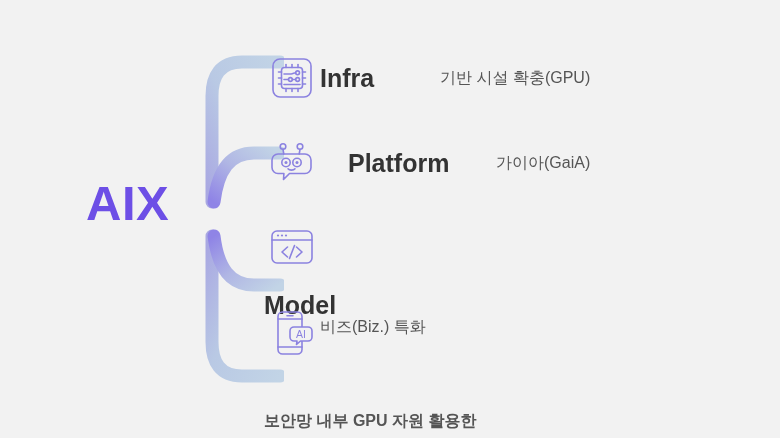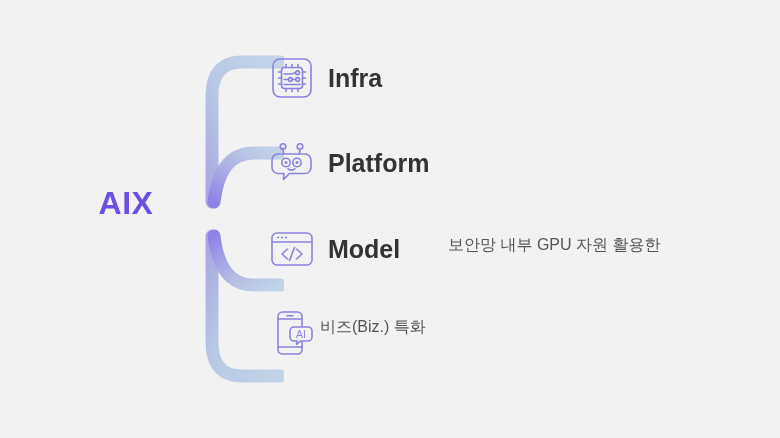--- a/index.html
+++ b/index.html
@@ -19,21 +19,21 @@
     height: 438px;
   }
 
   
   .root-label {
     position: absolute;
     left: 86px;
     top: 180px;
     width: 80px;
     text-align: center;
-    font-size: 32px;
+    font-size: 49px;
     font-weight: bold;
     letter-spacing: 0.5px;
     color: #6d4fe6;
     line-height: 46px;
   }
 
   
   .brace {
     position: absolute;
     left: 168px;
@@ -43,58 +43,57 @@
   }
 
   
   .row {
     position: absolute;
     left: 264px;
     display: flex;
     align-items: flex-start;
   }
   .row-infra    { top: 48px;  }
-  .row-platform { top: 133px; }
-  .row-model    { top: 219px; }
+  .row-platform { top: 133px; gap: 28px; }
+  .row-model    { top: 219px; flex-direction: column; }
   .row-service  { top: 303px; }
 
   .icon-box {
     width: 56px;
     height: 60px;
     flex: 0 0 56px;
     display: flex;
     align-items: center;
     justify-content: center;
   }
   .icon-box svg {
     display: block;
   }
 
   .label {
     flex: 0 0 120px;
     font-size: 25px;
     font-weight: bold;
     color: #333333;
     line-height: 60px;
-    margin-left: 8px;
     white-space: nowrap;
   }
 
   .desc {
     font-size: 16px;
     color: #555555;
     line-height: 24px;
     padding-top: 18px;
     white-space: nowrap;
   }
   .desc-line { display: block; }
 
   
   .row-service .desc { padding-top: 12px; }
-  .row-model   .desc { padding-top: 14px; }
+  .row-model   .desc { padding-top: 14px; font-weight: bold; }
 </style>
 </head>
 <body>
 
 <div class="diagram">
 
   <div class="root-label">AIX</div>
 
   <div class="brace">
     <svg width="116" height="334" viewBox="0 0 116 334" xmlns="http://www.w3.org/2000/svg">
@@ -167,20 +166,23 @@
           <circle cx="26.6" cy="15.8" r="1.9"></circle>
           <path d="M13 22.5 H17.5"></path>
           <circle cx="19.4" cy="22.5" r="1.9"></circle>
           <path d="M21.4 22.5 H24.6"></path>
           <circle cx="26.6" cy="22.5" r="1.9"></circle>
           <path d="M13 27.5 H29"></path>
         </g>
       </svg>
     </div>
     <div class="label">Infra</div>
+    <div class="desc">
+      <span class="desc-line">기반 시설 확충(GPU)</span>
+    </div>
   </div>
 
   <div class="row row-platform">
     <div class="icon-box">
       <svg width="44" height="44" viewBox="0 0 44 44" xmlns="http://www.w3.org/2000/svg">
         <g fill="none" stroke="#8b82e0" stroke-width="1.6" stroke-linecap="round" stroke-linejoin="round">
           <circle cx="13" cy="5.5" r="2.8"></circle>
           <circle cx="30" cy="5.5" r="2.8"></circle>
           <line x1="13" y1="8.3" x2="13.8" y2="13"></line>
           <line x1="30" y1="8.3" x2="29.2" y2="13"></line>
@@ -189,20 +191,23 @@
                    V19 C2 15.7 4.7 13 8 13 Z"></path>
           <circle cx="16" cy="21.5" r="4.2"></circle>
           <circle cx="27" cy="21.5" r="4.2"></circle>
           <circle cx="16" cy="21.5" r="1.5" fill="#8b82e0" stroke="none"></circle>
           <circle cx="27" cy="21.5" r="1.5" fill="#8b82e0" stroke="none"></circle>
           <path d="M18 27.8 C19.4 29.6 23.6 29.6 25 27.8"></path>
         </g>
       </svg>
     </div>
     <div class="label">Platform</div>
+    <div class="desc">
+      <span class="desc-line">가이아(GaiA)</span>
+    </div>
   </div>
 
   <div class="row row-model">
     <div class="icon-box">
       <svg width="44" height="40" viewBox="0 0 44 40" xmlns="http://www.w3.org/2000/svg">
         <g fill="none" stroke="#8b82e0" stroke-width="1.6" stroke-linecap="round" stroke-linejoin="round">
           <rect x="2" y="4" width="40" height="32" rx="5"></rect>
           <line x1="2" y1="13" x2="42" y2="13"></line>
           <circle cx="8" cy="8.5" r="1.1" fill="#8b82e0" stroke="none"></circle>
           <circle cx="12" cy="8.5" r="1.1" fill="#8b82e0" stroke="none"></circle>

